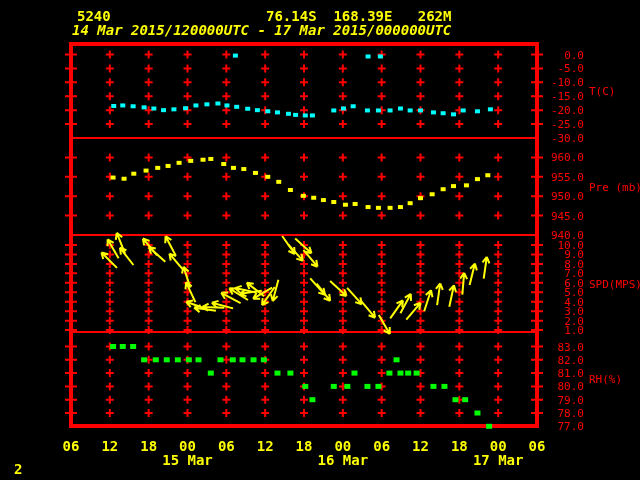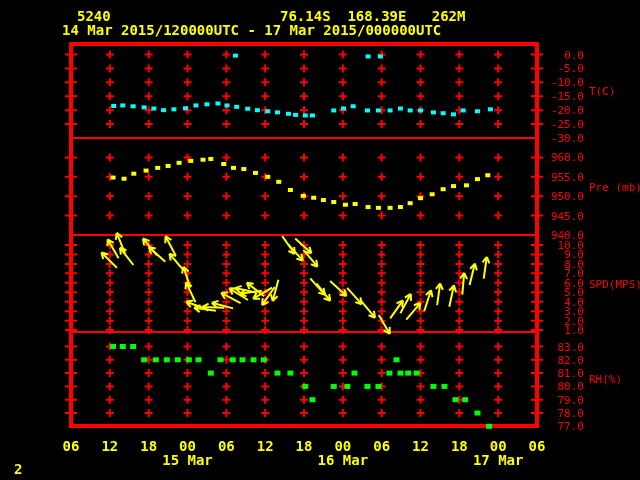--- a/index.html
+++ b/index.html
@@ -1,22 +1,22 @@
 <!DOCTYPE html>
 <html><head>
 <meta charset="utf-8">
 <style>
   html,body{margin:0;padding:0;background:#000;}
   .screen{position:relative;width:640px;height:480px;background:#000;overflow:hidden;
           font-family:"DejaVu Sans Mono","Liberation Mono",monospace;}
   .hdr{position:absolute;color:#ffff00;font-size:14px;line-height:13px;white-space:pre;
        font-weight:bold;letter-spacing:0px;}
   #station{left:77px;top:10px;}
-  #location{left:280px;top:10px;}
-  #timerange{left:62px;top:24px;}
+  #location{left:266px;top:10px;}
+  #timerange{left:72px;top:24px;font-style:italic;}
   #pagenum{left:14px;top:463px;}
   svg text{font-family:"DejaVu Sans Mono","Liberation Mono",monospace;}
 </style>
 </head>
 <body>
 
 <div class="screen">
   <div class="hdr" id="station">5240</div>
   <div class="hdr" id="location">76.14S  168.39E   262M</div>
   <div class="hdr" id="timerange">14 Mar 2015/120000UTC - 17 Mar 2015/000000UTC</div>

